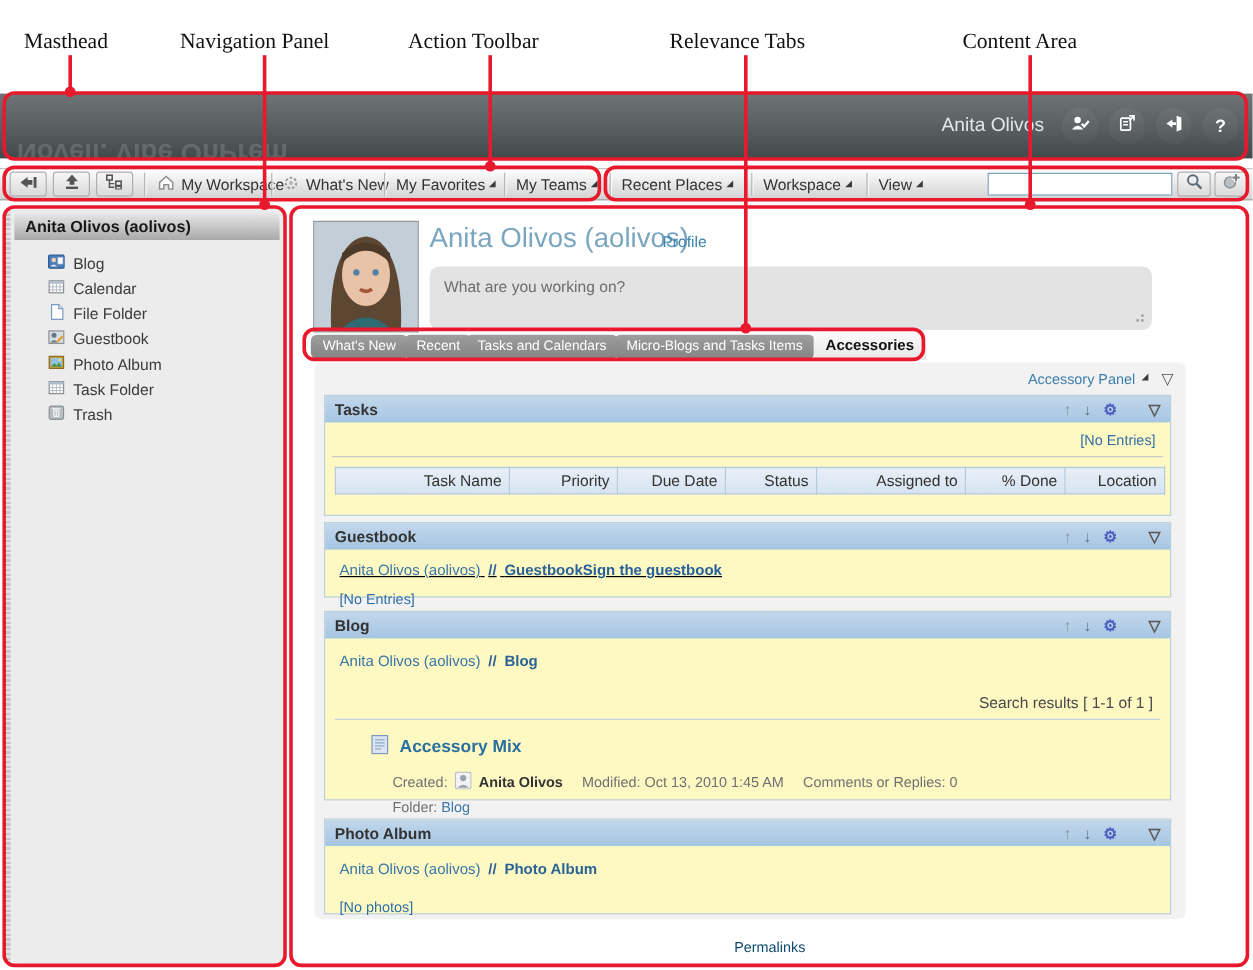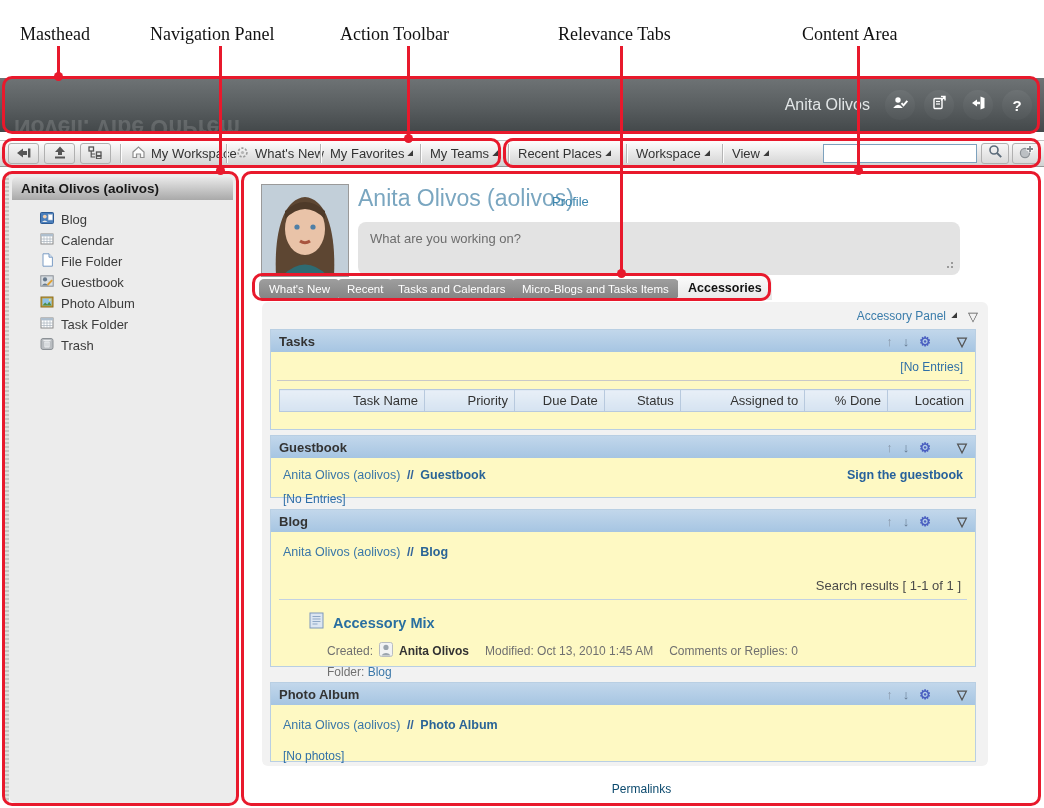--- a/index.html
+++ b/index.html
@@ -63,21 +63,21 @@
   .microblog .ph{ position:absolute; left:12px; top:9px; font-size:13px; color:#6d6d6d; }
   .grip{ position:absolute; right:7px; bottom:7px; width:2px; height:2px; background:#9a9a9a;
          box-shadow:0 -4px #9a9a9a, -4px 0 #9a9a9a; }
 
   .tab{ position:absolute; height:20px; line-height:20px; padding:0 10px; border-radius:5px;
         background:linear-gradient(#9e9e9e,#848484); color:#fff; font-size:11.5px; cursor:pointer; white-space:nowrap; }
   .tab.active{ background:linear-gradient(#fbfbfb,#e7e7e7); color:#111; font-weight:bold; font-size:12.5px;
                height:24px; line-height:24px; border-radius:5px 5px 0 0; }
 
   .acc-panel{ position:absolute; left:18px; top:128px; width:726px; height:464px; background:#f2f2f2; border-radius:6px; }
-  .acc-toprow{ position:absolute; right:10px; top:7px; display:flex; align-items:center; gap:7px; font-size:12px;margin-left:32px; }
+  .acc-toprow{ position:absolute; right:10px; top:7px; display:flex; gap:7px; font-size:12px;margin-left:32px; }
   .acc-toprow .lnk{ color:#3b7dab; cursor:pointer; }
   .tri-down{ color:#555; font-size:13px; cursor:pointer; line-height:1; }
 
   .section{ position:absolute; left:8px; width:706px; border:1px solid #b9cfe3; background:#fef9c3; }
   .sec-head{ height:22px; background:linear-gradient(#c2d7eb,#a6c5e2); display:flex; align-items:center;
              padding:0 8px; font-weight:bold; font-size:13px; color:#333; }
   .sec-icons{ margin-left:auto; display:flex; align-items:center; gap:10px; }
   .arr-up{ color:#8795a8; font-weight:bold; font-size:13px; cursor:pointer; }
   .arr-dn{ color:#64788f; font-weight:bold; font-size:13px; cursor:pointer; }
   .gear{ color:#4a5fc0; font-size:13px; cursor:pointer; }
@@ -87,21 +87,21 @@
   .t-noentries{ text-align:right; padding:8px 12px 6px 0; }
   .t-hr{ border:0; border-top:1px solid #c9c9c9; margin:0 6px; }
   table.tasks{ border-collapse:collapse; margin:8px; width:692px; }
   table.tasks th{ background:linear-gradient(#e8eff7,#d5e3f1); border:1px solid #b7c9de; font-size:13px; font-weight:normal;
                   color:#333; text-align:right; padding:3px 6px; height:21px; }
   th.c0{width:21%} th.c1{width:13%} th.c2{width:13%} th.c3{width:11%} th.c4{width:18%} th.c5{width:12%} th.c6{width:12%}
 
   .crumb{ font-size:12.5px; color:#3a77a8; cursor:pointer; }
   .crumb .sep{ color:#33639a; font-weight:bold; margin:0 3px; cursor:default; }
   .crumb .target{ font-weight:bold; color:#2a6496; }
-  .gb-row{ display:flex; justify-content:space-between; padding:10px 12px 0 12px; }
+  .gb-row{ display:flex; padding:10px 12px 0 12px;text-decoration:underline; }
   .gb-action{ font-weight:bold; font-size:12.5px; color:#27619b; cursor:pointer; }
   .gb-noentries{ padding:10px 12px 0 12px; }
 
   .blog-crumb{ padding:10px 12px 0 12px; }
   .blog-results{ text-align:right; padding:18px 14px 6px 0; font-size:13px; color:#4a4a4a; }
   .blog-hr{ border:0; border-top:1px solid #c3d2e2; margin:0 8px; }
   .blog-entry{ padding:12px 0 0 38px; display:flex; align-items:center; gap:9px; }
   .blog-title{ font-weight:bold; font-size:14.5px; color:#2a6fa0; cursor:pointer; }
   .blog-meta{ padding:9px 0 0 56px; font-size:12px; color:#707070; display:flex; align-items:center; gap:6px; }
   .blog-meta .author{ color:#333; font-weight:bold; }

